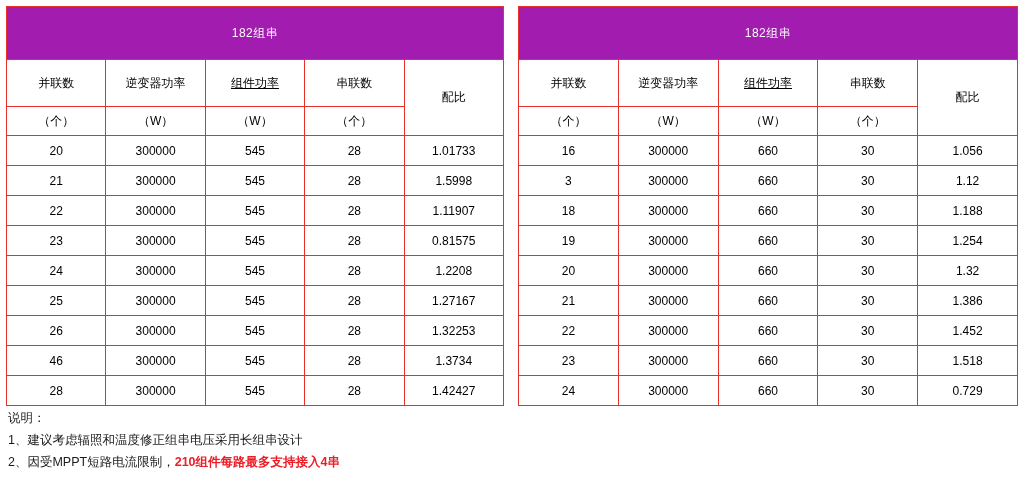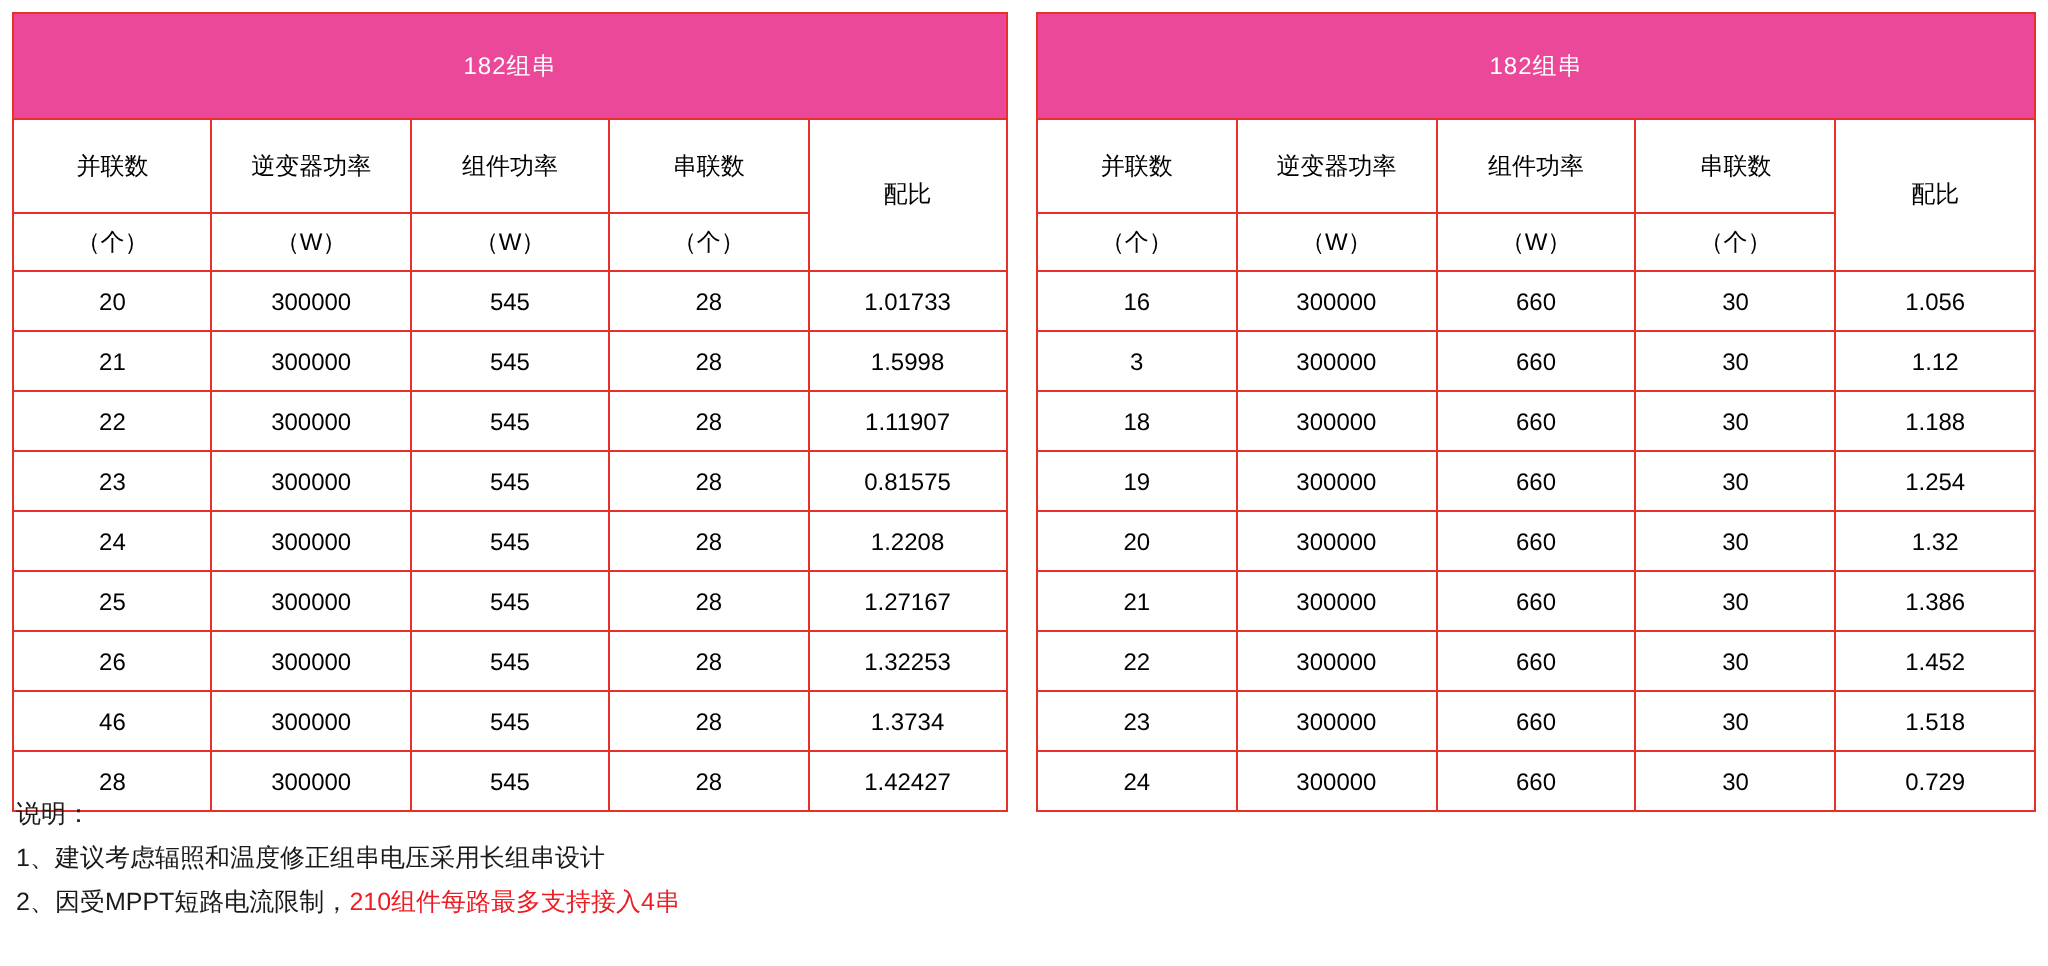--- a/index.html
+++ b/index.html
@@ -34,21 +34,21 @@
   }
   table.spec td, table.spec th {
     border: 1px solid #e8302a;
     font-weight: normal;
     text-align: center;
     vertical-align: middle;
     font-size: 12px;
     padding: 0;
   }
   .title-cell {
-    background: #ec4899;
+    background: #a21caf;
     color: #ffffff;
     font-size: 13px;
     font-weight: bold;
     height: 52px;
     letter-spacing: 0.5px;
   }
   .hdr-cell {
     height: 46px;
     font-size: 12.5px;
   }
@@ -59,34 +59,34 @@
   .data-cell {
     height: 29px;
     font-size: 11.5px;
   }
   .ratio-head {
     font-size: 12.5px;
   }
   
   .c1 { width: 17.0%; }
   .c2 { width: 21.0%; }
-  .c3 { width: 19.0%; }
+  .c3 { width: 19.0%; text-decoration: underline; }
   .c4 { width: 17.0%; margin-top: 45px; }
   .c5 { width: 26.0%; }
 
   .notes {
     position: absolute;
     left: 8px;
-    top: 396px;
+    top: 407px;
     font-size: 12.5px;
     line-height: 22px;
     color: #1a1a1a;
   }
   .notes div { white-space: nowrap; }
-  .note-red { color: #ee1c25; }
+  .note-red { color: #ee1c25; font-weight: bold; }
 </style>
 </head>
 <body>
 
 <div class="page">
 
   <div class="table-wrap table-left">
     <table class="spec">
       <tbody>
         <tr>

